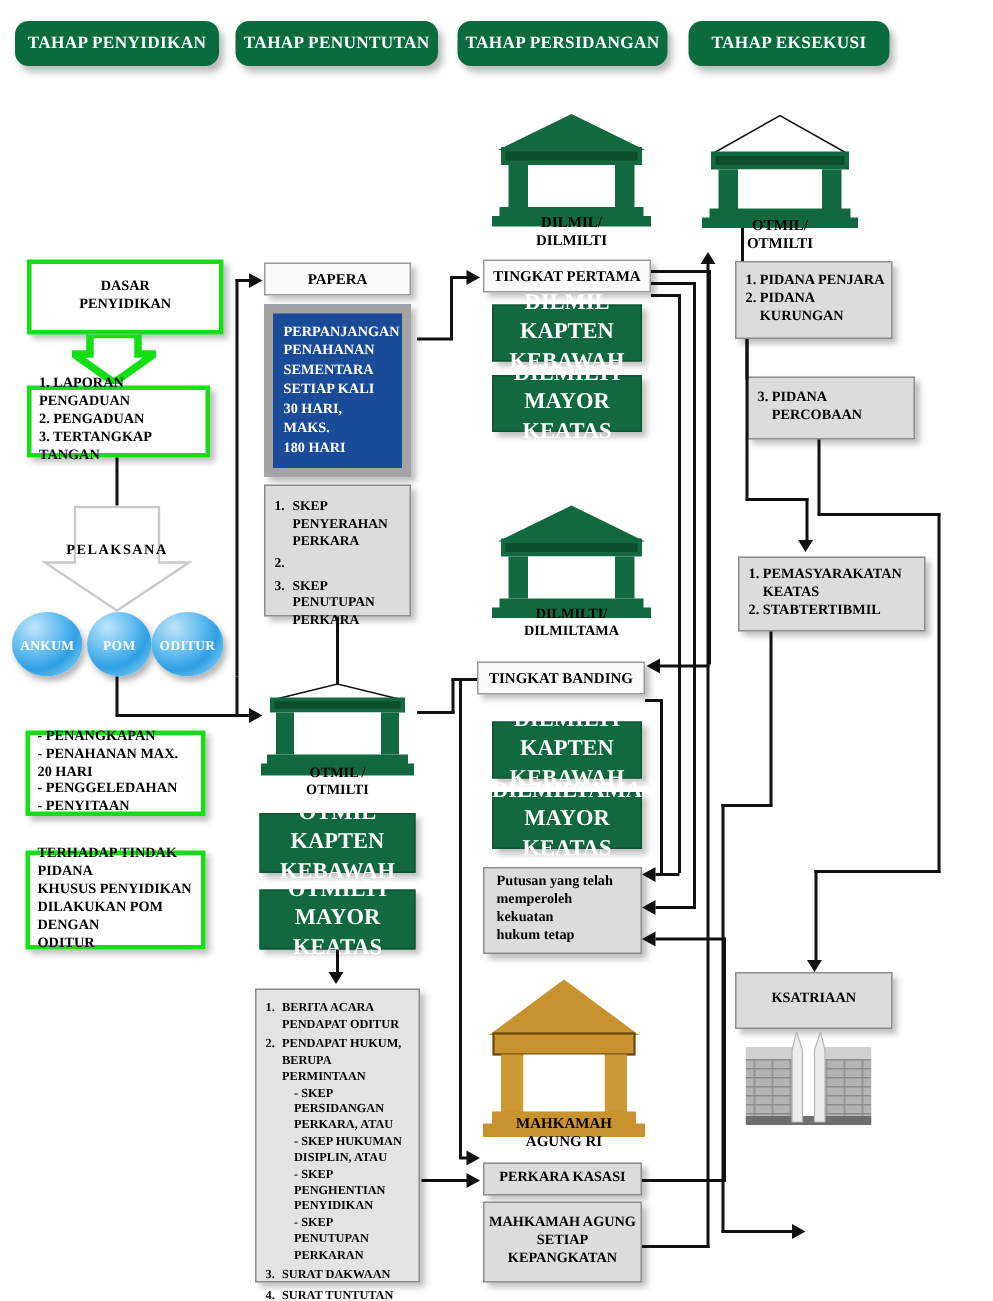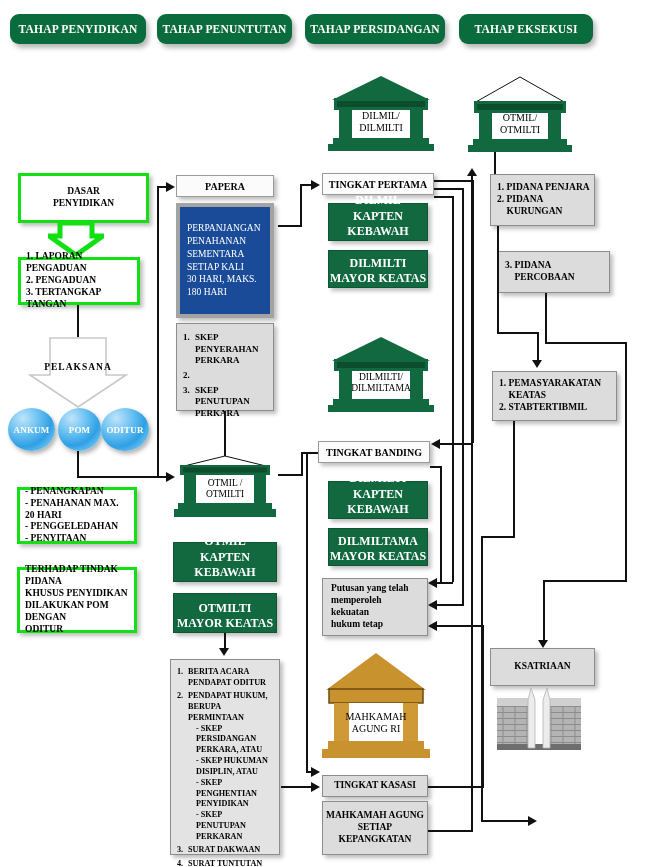--- a/index.html
+++ b/index.html
@@ -25,33 +25,33 @@
         font-weight:bold;font-size:9.5px;line-height:1.25;color:#000;}
   .grey.left{justify-content:flex-start;text-align:left;padding:4px 6px;}
   .grey.top{align-items:flex-start;}
   .whitebox{background:#fbfbfb;border:1.5px solid #9a9a9a;box-shadow:3px 3px 4px rgba(0,0,0,.25);
         display:flex;align-items:center;justify-content:center;text-align:center;
         font-weight:bold;font-size:10px;color:#000;}
 
   
   .dgreen{background:#12693f;color:#fff;border:1px solid #0d5533;
         box-shadow:3px 3px 4px rgba(0,0,0,.25);
-        display:flex;align-items:center;justify-content:flex-end;text-align:center;
-        font-weight:bold;font-size:12px;line-height:1.3;}
-
-  
-  .blue{background:#1a4b99;color:#fff;border:4px solid #a3a3a3;
+        display:flex;align-items:center;justify-content:center;text-align:center;
+        font-weight:bold;font-size:15px;line-height:1.3;}
+
+  
+  .blue{background:#1a4b99;color:#fff;border:6px solid #a3a3a3;
         box-shadow:3px 3px 4px rgba(0,0,0,.25);
-        font-weight:normal;font-size:9.5px;line-height:1.35;padding:6px 7px;
+        font-weight:bold;font-size:9.5px;line-height:1.35;padding:6px 7px;
         display:flex;align-items:center;}
 
   
   .temple{}
   .temple .lbl{position:absolute;display:flex;justify-content:center;
-        text-align:center;font-weight:normal;line-height:1.2;color:#000;}
+        text-align:center;font-weight:bold;line-height:1.2;color:#000;margin-top:33px;}
 
   
   .ell{border-radius:50%;
        background:radial-gradient(circle at 32% 24%,#bfe4fb 0%,#63bdf0 38%,#2f9fe4 62%,#7ecdf4 88%,#cfe9fb 100%);
        display:flex;align-items:center;justify-content:center;
        color:#fff;font-weight:bold;font-size:9px;
        box-shadow:2px 3px 4px rgba(0,0,0,.3);letter-spacing:.2px;}
 
   
   .ln{background:#111;}
@@ -286,21 +286,21 @@
       <rect x="29" y="53" width="54" height="39" fill="#ffffff"></rect>
       <rect x="8" y="91" width="96" height="9" fill="#c8922f"></rect>
       <rect x="2" y="99" width="108" height="9" fill="#c8922f"></rect>
     </svg>
     <div class="lbl" style="left:22px;top:53px;width:68px;height:39px;font-size:10px;flex-direction:column;">
       <div>MAHKAMAH</div>
       <div>AGUNG RI</div>
     </div>
   </div>
 
-  <div class="abs grey" style="left:322px;top:775px;width:106px;height:22px;">TINGKAT KASASI</div>
+  <div class="abs grey" style="left:322px;top:775px;width:106px;height:22px;">PERKARA KASASI</div>
 
   <div class="abs grey" style="left:322px;top:801px;width:106px;height:54px;flex-direction:column;">
     <div>MAHKAMAH AGUNG</div>
     <div>SETIAP</div>
     <div>KEPANGKATAN</div>
   </div>
 
   <div class="abs temple" style="left:466px;top:74px;width:108px;height:78px;">
     <svg width="108" height="78" viewBox="0 0 108 78">
       <polyline points="8,29 54,3 100,29" fill="none" stroke="#111" stroke-width="1"></polyline>

